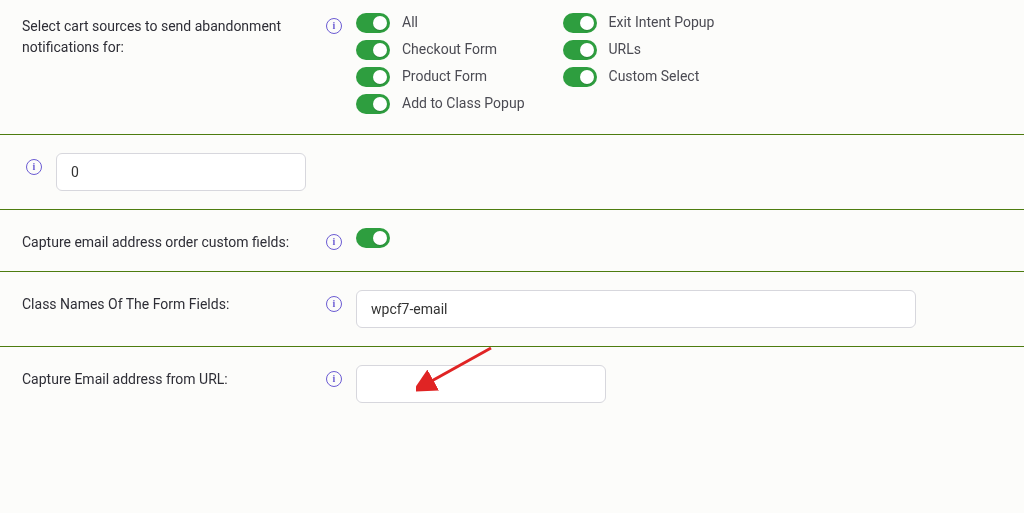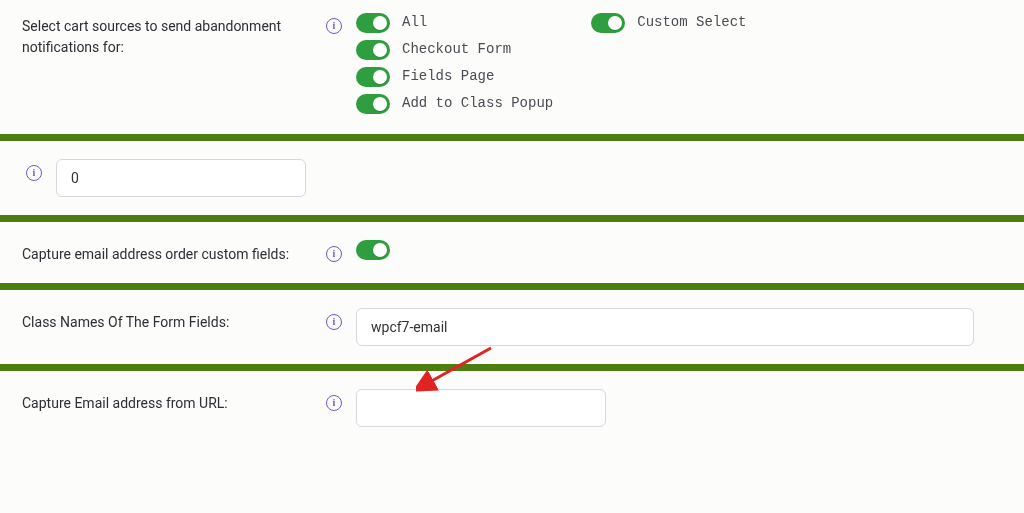--- a/index.html
+++ b/index.html
@@ -12,21 +12,21 @@
     line-height: 1.5;
     width: 1024px;
     height: 513px;
     overflow: hidden;
     position: relative;
   }
   .row {
     display: flex;
     align-items: flex-start;
     padding: 18px 22px;
-    border-bottom: 7px solid #4d7c0f;
+    border-bottom: 1px solid #4d7c0f;
   }
   .row.first { padding-top: 12px; padding-bottom: 20px; }
   .row.last { border-bottom: none; }
   .label-col {
     width: 300px;
     flex: 0 0 300px;
     color: #2e2e36;
     padding-top: 4px;
   }
   .help-col {
@@ -83,35 +83,34 @@
     flex-direction: column;
     gap: 6px;
   }
   .toggle-item {
     display: flex;
     align-items: center;
     gap: 12px;
   }
   .toggle-item span {
     color: #4b4b53;
-    font-family: Liberation Mono, monospace;
   }
   input[type="text"] {
     border: 1px solid #d7d7dd;
     border-radius: 6px;
     height: 38px;
     padding: 0 14px;
     font-size: 14px;
     color: #333;
     background: #fff;
     outline: none;
     font-family: inherit;
   }
   .w-small { width: 250px; }
-  .w-large { width: 618px; }
+  .w-large { width: 560px; }
   .arrow {
     position: absolute;
     left: 416px;
     top: 343px;
     pointer-events: none;
   }
 </style>
 </head>
 <body>
 
@@ -126,28 +125,36 @@
         <div class="toggle-item">
           <div class="toggle"></div>
           <span>All</span>
         </div>
         <div class="toggle-item">
           <div class="toggle"></div>
           <span>Checkout Form</span>
         </div>
         <div class="toggle-item">
           <div class="toggle"></div>
-          <span>Fields Page</span>
+          <span>Product Form</span>
         </div>
         <div class="toggle-item">
           <div class="toggle"></div>
           <span>Add to Class Popup</span>
         </div>
       </div>
       <div class="toggle-col">
+        <div class="toggle-item">
+          <div class="toggle"></div>
+          <span>Exit Intent Popup</span>
+        </div>
+        <div class="toggle-item">
+          <div class="toggle"></div>
+          <span>URLs</span>
+        </div>
         <div class="toggle-item">
           <div class="toggle"></div>
           <span>Custom Select</span>
         </div>
       </div>
     </div>
   </div>
 </div>
 
 <div class="row">

